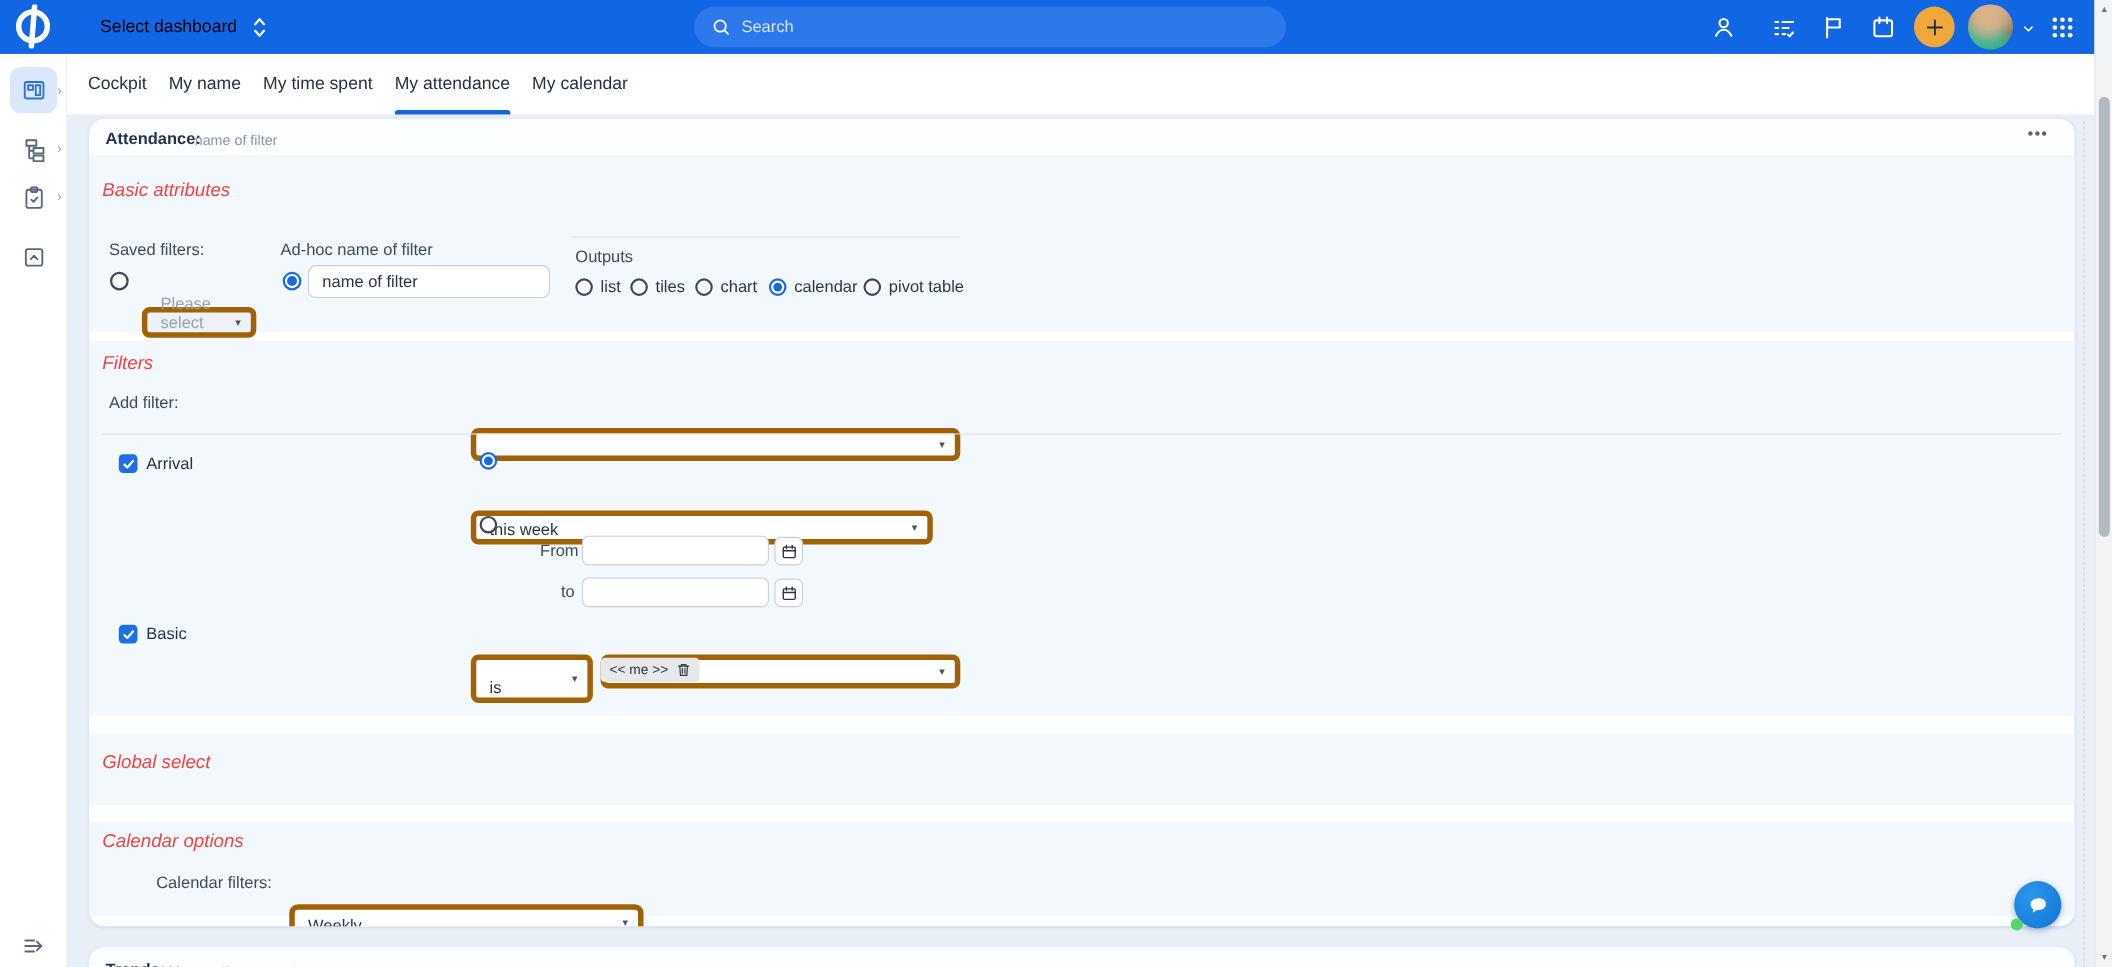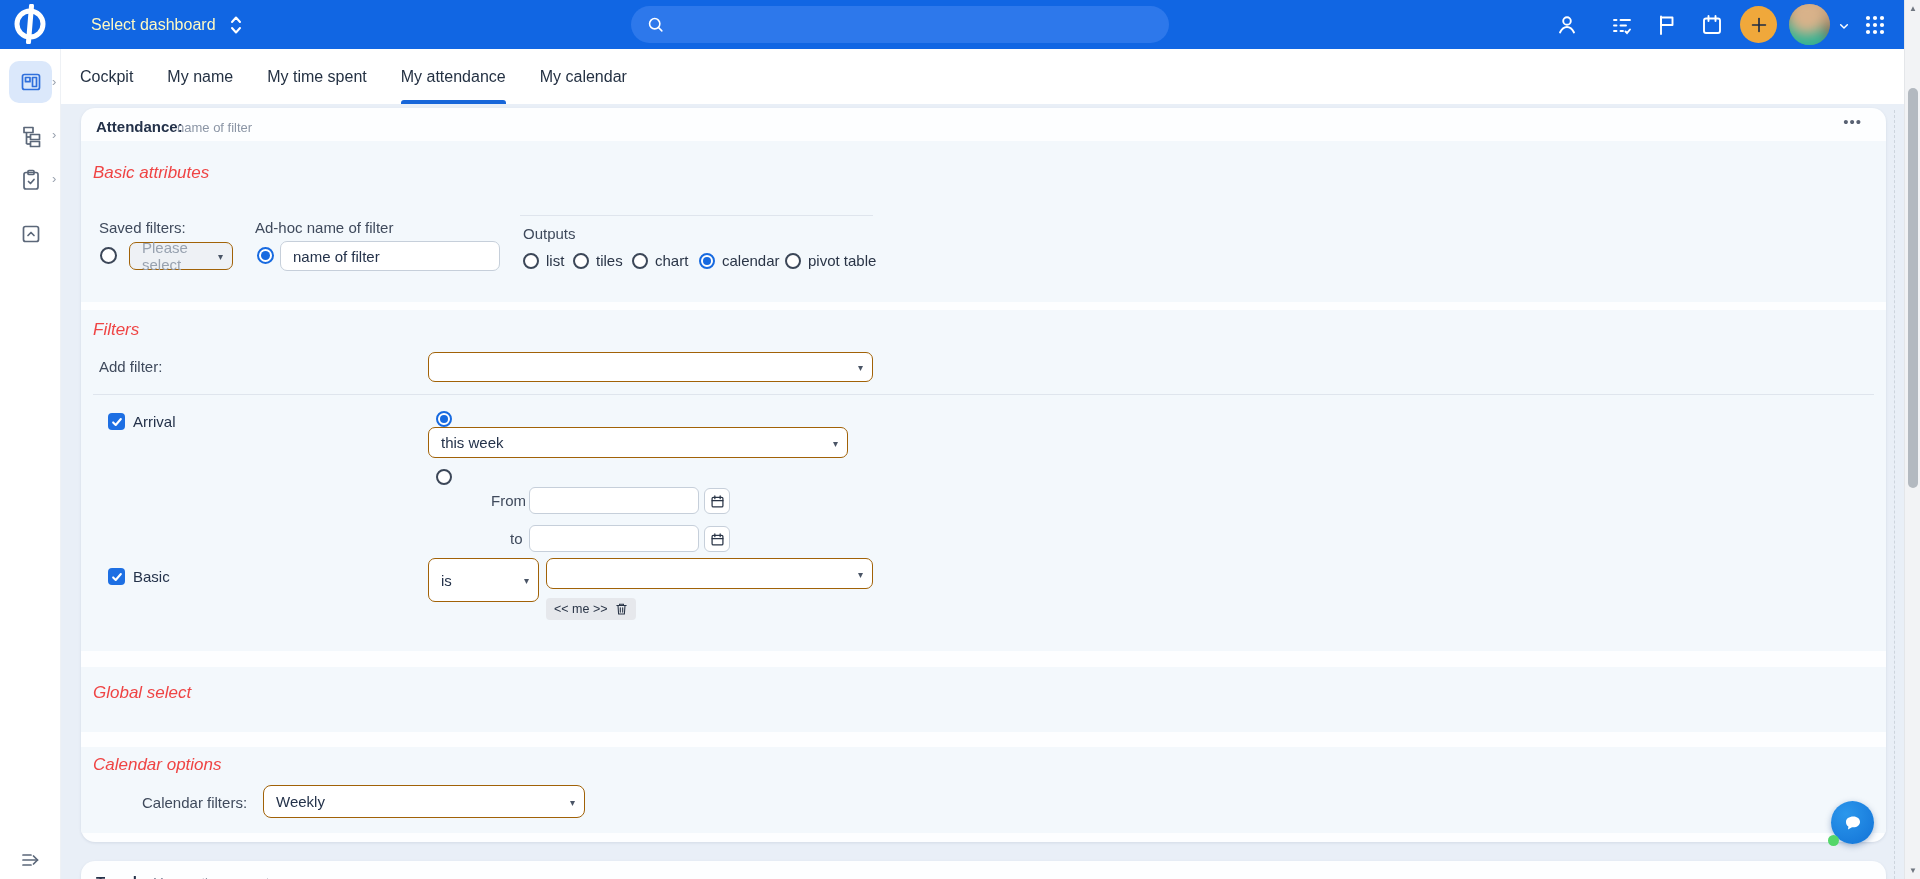--- a/index.html
+++ b/index.html
@@ -1,32 +1,32 @@
 <!DOCTYPE html>
 <html><head>
 <meta charset="utf-8">
 <style>
   * { margin:0; padding:0; box-sizing:border-box; }
   html,body { width:1920px; height:879px; overflow:hidden; font-family:"Liberation Sans", sans-serif; background:#e9eff7; }
 
   
   .topbar { position:absolute; left:0; top:0; width:1920px; height:49px; background:#1166e3; z-index:5; }
   .logo { position:absolute; left:10px; top:4px; width:40px; height:40px; }
-  .dash-sel { position:absolute; left:91px; top:0; height:49px; display:flex; align-items:center; gap:12px; color:#fef9c3; font-size:16px; cursor:pointer; }
+  .dash-sel { position:absolute; left:91px; top:0; height:49px; display:flex; align-items:center; gap:12px; color:#000000; font-size:16px; cursor:pointer; }
   .search-pill { position:absolute; left:631px; top:6px; width:538px; height:37px; background:#2d78eb; border-radius:19px; display:flex; align-items:center; padding-left:15px; gap:9px; }
   .search-pill input { background:transparent; border:none; outline:none; color:#fff; font-size:15px; width:440px; font-family:"Liberation Sans",sans-serif; }
   .search-pill input::placeholder { color:#d6e4fb; }
   .tb-ico { position:absolute; top:12px; width:26px; height:26px; color:#fff; display:flex; align-items:center; justify-content:center; cursor:pointer; }
   .plus-btn { position:absolute; left:1740px; top:6px; width:37px; height:37px; border-radius:50%; background:#f0a83b; display:flex; align-items:center; justify-content:center; cursor:pointer; }
   .avatar { position:absolute; left:1789px; top:4px; width:41px; height:41px; border-radius:50%; overflow:hidden; cursor:pointer; background:linear-gradient(205deg,#c9a07d 10%,#8d6e55 45%,#5d7a6b 62%,#2fa58c 85%); }
   .avatar .blur { position:absolute; inset:-4px; background:radial-gradient(circle at 45% 30%, #d8b28a 0 28%, transparent 60%), radial-gradient(circle at 30% 85%, #35b393 0 35%, transparent 65%); filter:blur(4px); }
 
   
   .tabbar { position:absolute; left:0; top:49px; width:1920px; height:55px; background:#ffffff; z-index:2; }
-  .tabs { position:absolute; left:80px; top:0; height:45px; display:flex; gap:34px; }
+  .tabs { position:absolute; left:80px; top:0; height:45px; display:flex; gap:20px; }
   .tab { position:relative; height:55px; display:flex; align-items:center; font-size:16px; color:#243143; cursor:pointer; }
   .tab.active::after { content:''; position:absolute; left:0; right:0; bottom:0; height:4px; border-radius:3px 3px 0 0; background:#1766d9; }
 
   
   .sidebar { position:absolute; left:0; top:49px; width:61px; height:830px; background:#ffffff; z-index:3; border-right:1px solid #eef1f5; }
   .side-item { position:absolute; left:9px; width:43px; height:42px; border-radius:10px; display:flex; align-items:center; justify-content:center; color:#5b6779; cursor:pointer; }
   .side-item.active { background:#dbe8fb; color:#2f6fdc; }
   .side-chev { position:absolute; left:52px; font-size:13px; color:#98a1ae; cursor:pointer; }
 
   
@@ -41,21 +41,21 @@
   .section { position:absolute; left:0; width:1805px; background:#f3f8fc; }
   .h-section { position:absolute; left:12px; font-size:17px; font-weight:500; color:#ef4444;font-style:italic; }
   .lbl { position:absolute; font-size:15px; color:#3f4a5c; white-space:nowrap; }
   .val { color:#24324a; }
 
   .radio { position:absolute; width:16px; height:16px; border:2px solid #3c4758; border-radius:50%; background:#fff; cursor:pointer; }
   .radio.sel { border-color:#176ae0; }
   .radio.sel::after { content:''; position:absolute; inset:2px; border-radius:50%; background:#176ae0; }
   .checkbox { position:absolute; width:17px; height:17px; border-radius:4px; background:#1d6fe3; display:flex; align-items:center; justify-content:center; cursor:pointer; }
 
-  .sel-box { position:absolute; background:#fff; border:1px solid #a16207; border-radius:7px; display:flex; align-items:center; padding:0 12px; font-size:15px; color:#24324a; cursor:pointer; }
+  .sel-box { position:absolute; background:#fff; border:5px solid #a16207; border-radius:7px; display:flex; align-items:flex-end; padding:0 12px; font-size:15px; color:#24324a; cursor:pointer;margin-top:37px; }
   .sel-box .caret { position:absolute; right:9px; top:50%; transform:translateY(-50%); font-size:10px; color:#4a5566; }
   .sel-box.disabled { background:#eef1f5; color:#98a2b0; }
   .txt-input { position:absolute; background:#fff; border:1px solid #c6cfda; border-radius:6px; font-size:15px; color:#24324a; padding:0 10px; font-family:"Liberation Sans",sans-serif; outline:none; }
   .input-group { position:absolute; display:flex; background:#fff; border:1px solid #c6cfda; border-radius:7px; overflow:hidden; }
   .input-group input { border:none; outline:none; font-size:15px; color:#24324a; padding:0 12px; flex:1; font-family:"Liberation Sans",sans-serif; background:transparent; }
   .icon-btn { position:absolute; width:26px; height:26px; background:#fff; border:1px solid #c6cfda; border-radius:6px; display:flex; align-items:center; justify-content:center; color:#2a3547; cursor:pointer; }
   .chip { position:absolute; height:22px; background:#e6e8ec; border-radius:4px; display:flex; align-items:center; gap:7px; padding:0 8px; font-size:12.5px; color:#2a3547; cursor:pointer; }
   .divider { position:absolute; height:1px; background:#dfe5ed; }
   .opt { position:absolute; display:flex; align-items:center; gap:7px; }
   .opt .radio { position:relative; flex:none; }
@@ -91,20 +91,21 @@
       </svg>
     </span>
   </div>
   <div class="search-pill">
     <span>
       <svg width="19" height="19" viewBox="0 0 24 24" fill="none" stroke="#fff" stroke-width="2" stroke-linecap="round">
         <circle cx="11" cy="11" r="6.5"></circle>
           <line x1="15.8" y1="15.8" x2="20" y2="20"></line>
       </svg>
     </span>
+    <input placeholder="Search" style="">
   </div>
 
   <div class="tb-ico" style="left:1554px">
     <svg width="24" height="24" viewBox="0 0 24 24" fill="none" stroke="#fff" stroke-width="1.9" stroke-linecap="round">
       <circle cx="12" cy="8" r="3.8"></circle>
         <path d="M5 19.5c1.8-3.8 4.2-5.5 7-5.5s5.2 1.7 7 5.5"></path>
     </svg>
   </div>
   <div class="tb-ico" style="left:1609px">
     <svg width="24" height="24" viewBox="0 0 24 24" fill="none" stroke="#fff" stroke-width="1.9" stroke-linecap="round">

